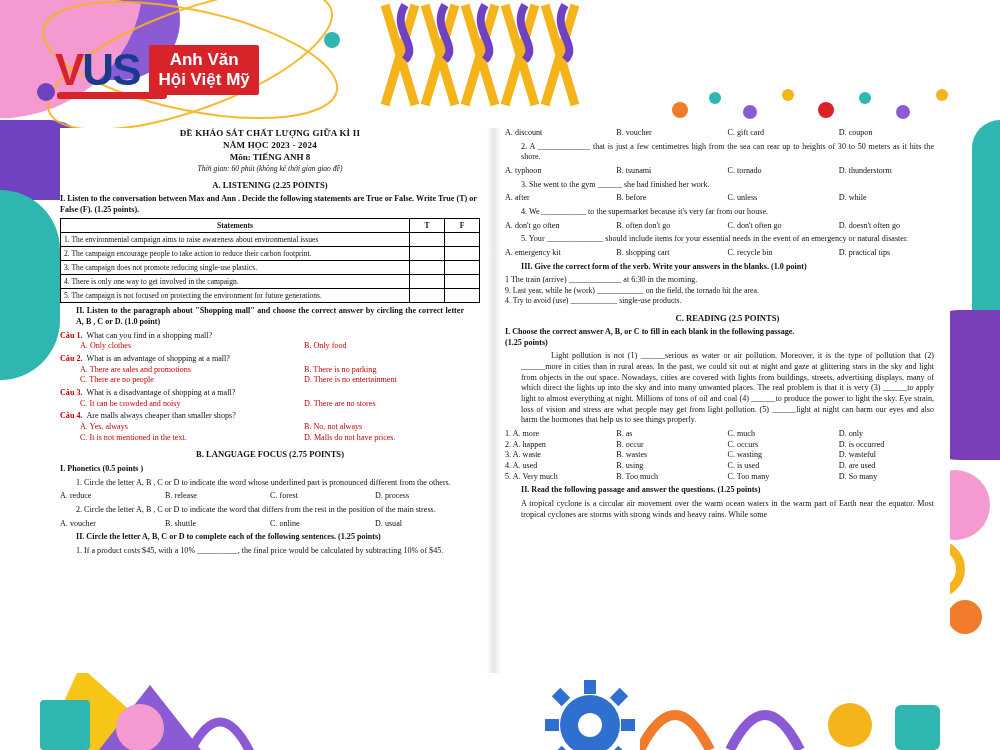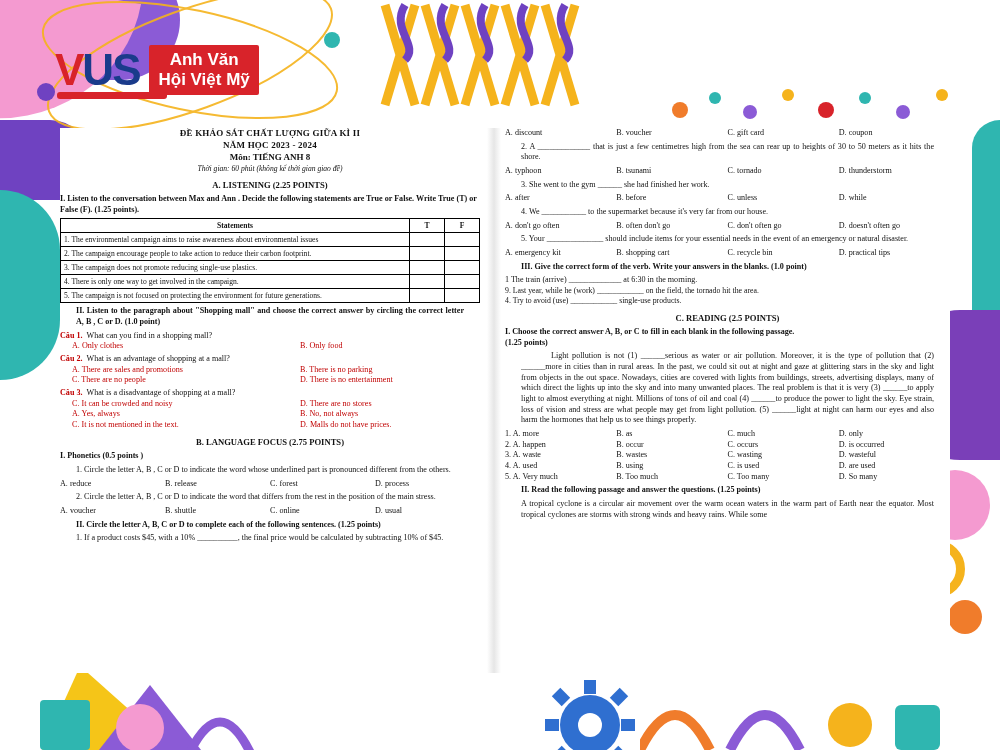--- a/index.html
+++ b/index.html
@@ -52,21 +52,21 @@
   .q-row{display:flex;gap:4px;margin-top:2px;}
   .q-label{color:#c00000;font-weight:bold;white-space:nowrap;}
   .opt-grid{display:flex;}
   .opt-grid .c1{width:50%;}
   .opt-grid .c2{width:50%;}
   .optA{color:#c00000;}
   .optB{color:#c00000;}
   .mini{font-size:7.8px;}
   .fourcol{display:flex;}
   .fourcol>div{flex:1;}
-  .indent{margin-left:12px;gap:48px;}
+  .indent{margin-left:20px;gap:48px;}
 </style>
 </head>
 <body>
 
 <div class="deco blob-purple-tl"></div>
 <div class="deco blob-pink"></div>
 <div class="deco rect-purple"></div>
 <div class="deco teal-left"></div>
 <div class="deco teal-right"></div>
 <div class="deco purple-right"></div>
@@ -231,20 +231,24 @@
         <span class="q-label">Câu 3.</span>
         <span>What is a disadvantage of shopping at a mall?</span>
       </div>
     <div class="opt-grid indent">
         <div class="c1 optA">C. It can be crowded and noisy</div>
         <div class="c2 optB">D. There are no stores</div>
       </div>
   </div>
 
   <div>
+    <div class="q-row">
+        <span class="q-label">Câu 4.</span>
+        <span>Are malls always cheaper than smaller shops?</span>
+      </div>
     <div class="opt-grid indent">
         <div class="c1 optA">A. Yes, always</div>
         <div class="c2 optB">B. No, not always</div>
       </div>
     <div class="opt-grid indent">
         <div class="c1 optA">C. It is not mentioned in the text.</div>
         <div class="c2 optB">D. Malls do not have prices.</div>
       </div>
   </div>
 

